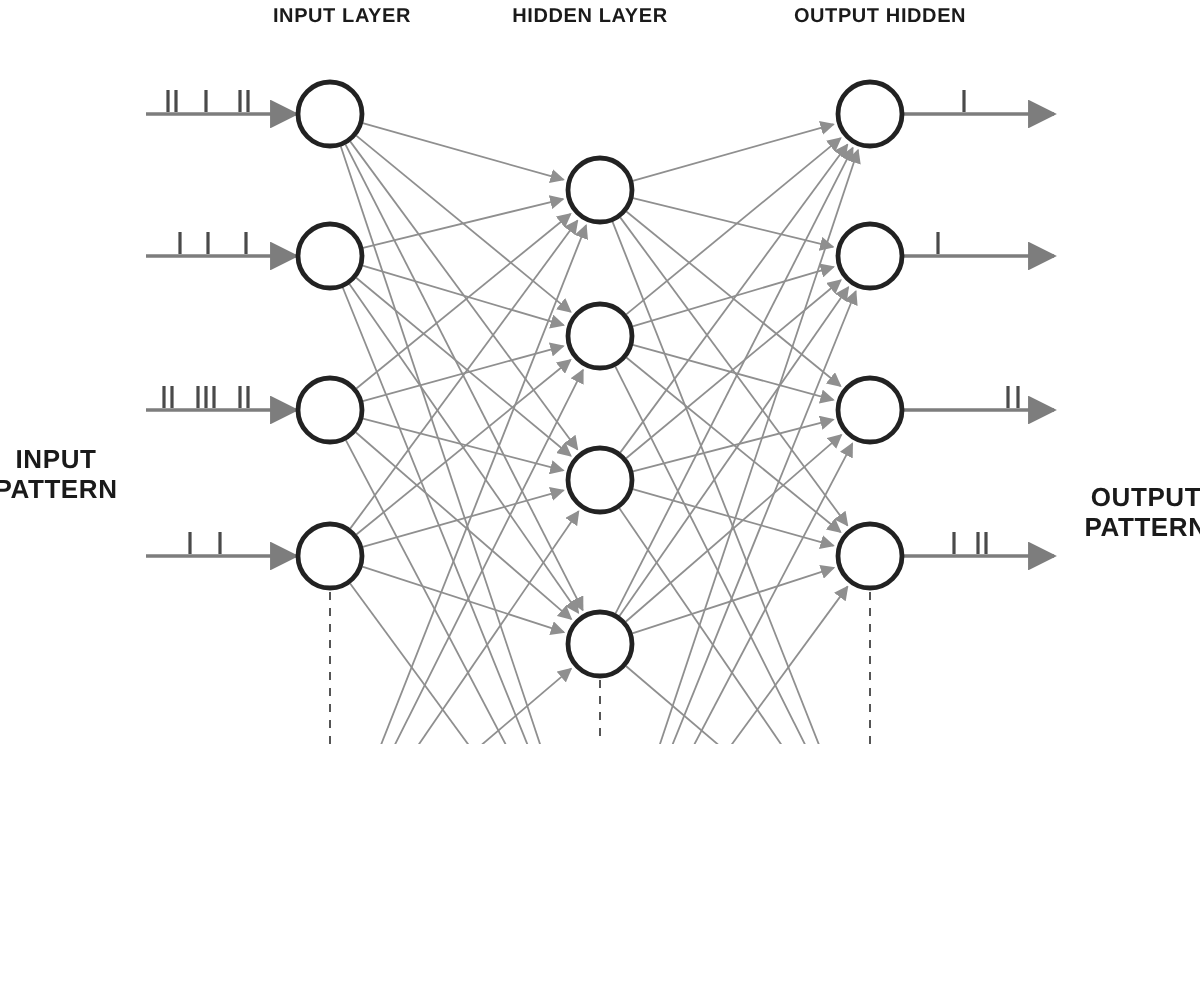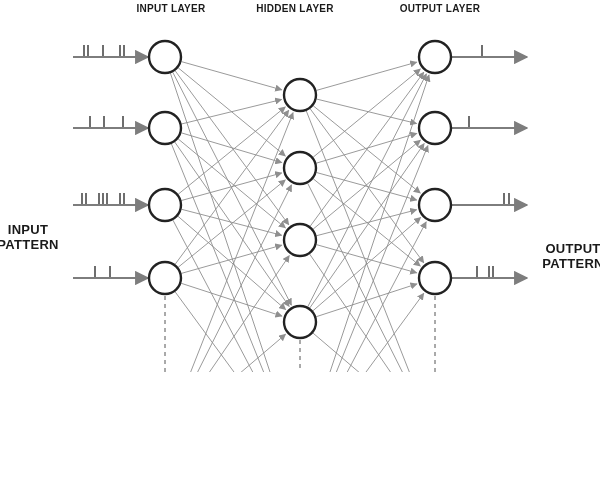--- a/index.html
+++ b/index.html
@@ -160,21 +160,21 @@
         <circle cx="435" cy="57" r="16" fill="#ffffff" stroke="#222222" stroke-width="2.4"></circle>
         <circle cx="435" cy="128" r="16" fill="#ffffff" stroke="#222222" stroke-width="2.4"></circle>
         <circle cx="435" cy="205" r="16" fill="#ffffff" stroke="#222222" stroke-width="2.4"></circle>
         <circle cx="435" cy="278" r="16" fill="#ffffff" stroke="#222222" stroke-width="2.4"></circle>
         <circle cx="435" cy="437" r="16" fill="#ffffff" stroke="#222222" stroke-width="2.4"></circle>
       </g>
     </svg>
 
   <div class="layer-title" id="title-input" style="left: 171px;">INPUT LAYER</div>
   <div class="layer-title" id="title-hidden" style="left: 295px;">HIDDEN LAYER</div>
-  <div class="layer-title" id="title-output" style="left: 440px;">OUTPUT LAYER</div>
+  <div class="layer-title" id="title-output" style="left: 440px;">OUTPUT HIDDEN</div>
 
   <div class="side-label" id="label-left" style="left: 28px; top: 222px;">
     <div>INPUT</div>
     <div>PATTERN</div>
   </div>
   <div class="side-label" id="label-right" style="left: 573px; top: 216px; margin-top: 25px;">
     <div>OUTPUT</div>
     <div>PATTERN</div>
   </div>
 

